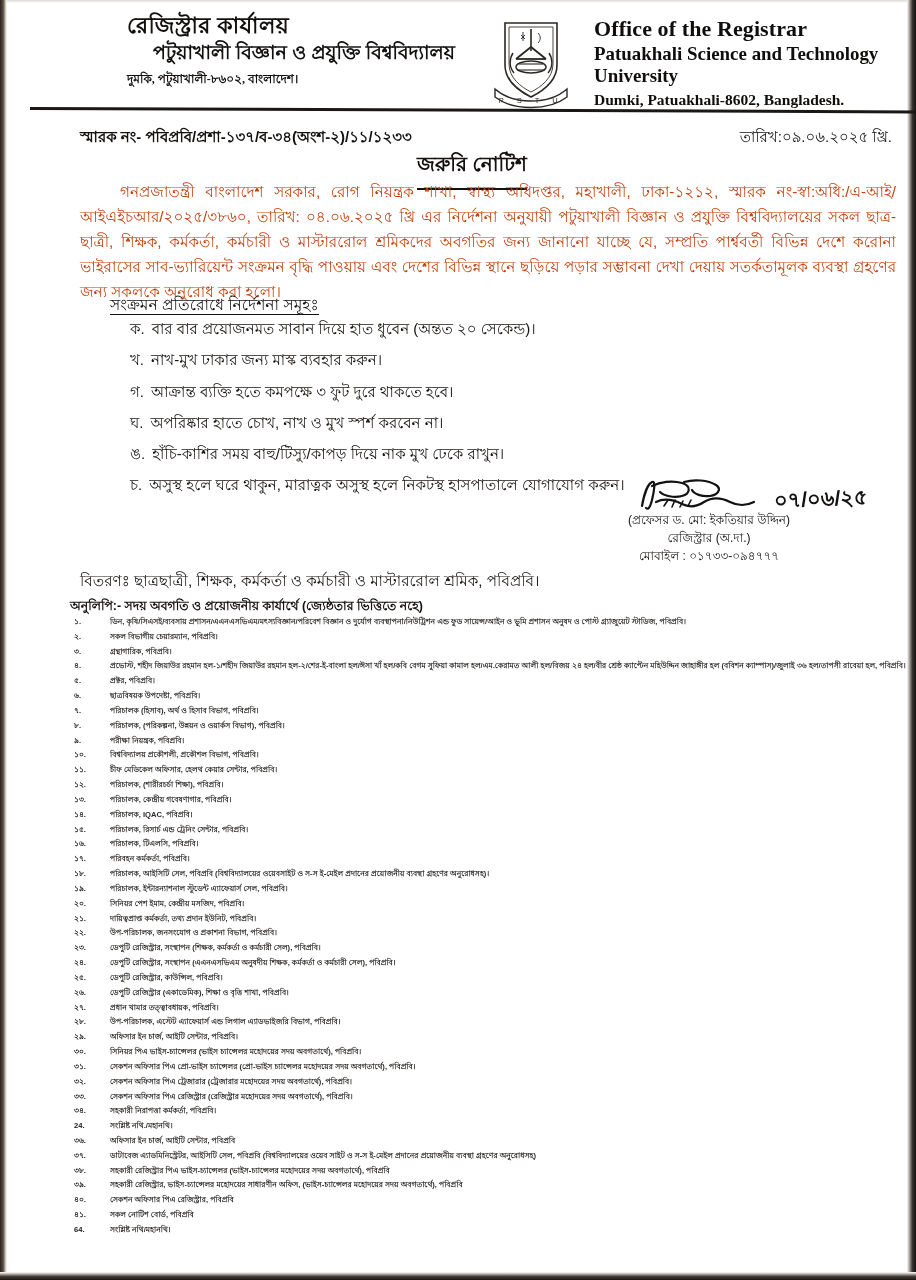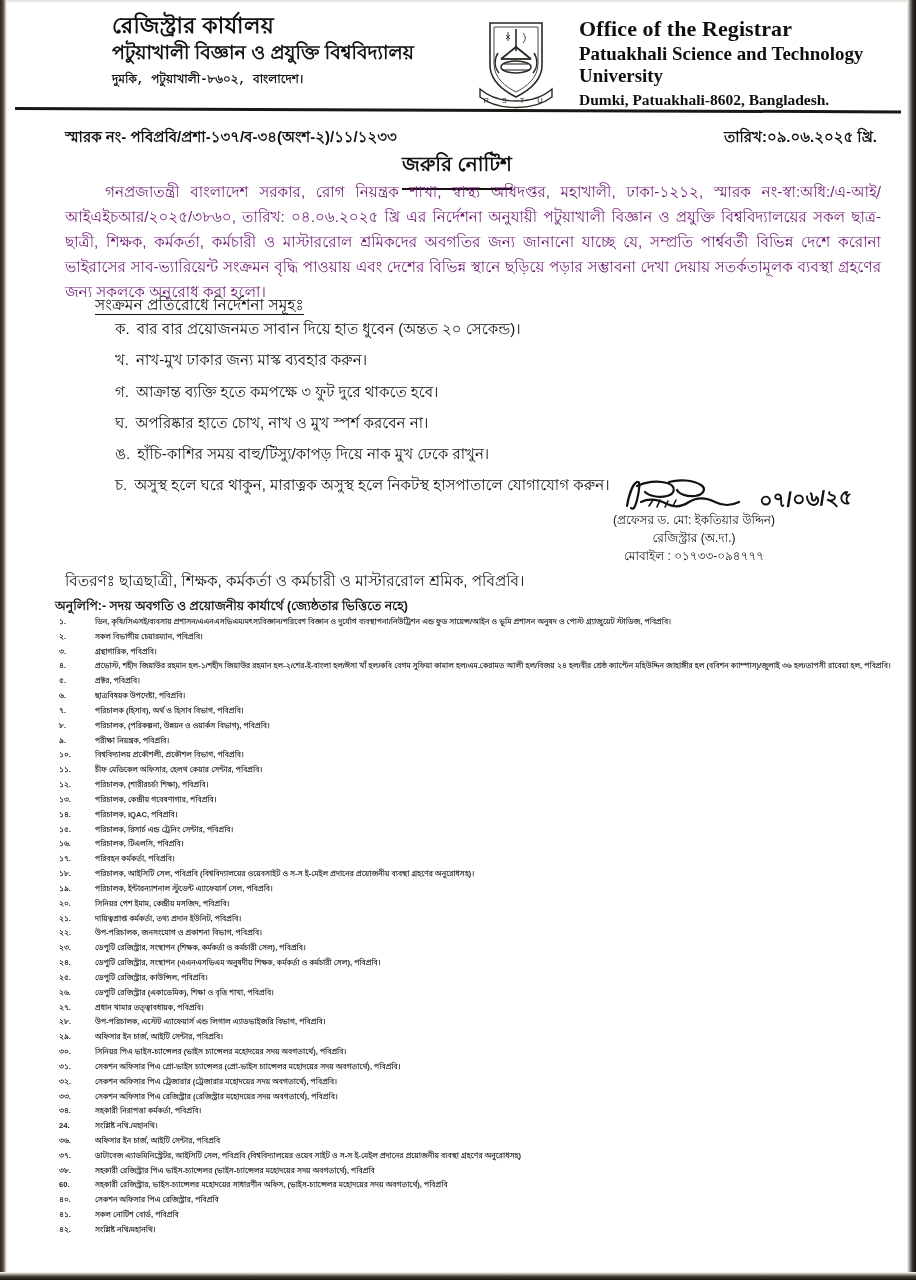--- a/index.html
+++ b/index.html
@@ -33,21 +33,21 @@
     position: absolute; left: 0; bottom: 0; width: 916px; height: 8px;
     background: linear-gradient(0deg,#171411 0%, #463e36 45%, #c8c3bc 80%, #ffffff 100%);
   }
   .scan-edge-top {
     position: absolute; left: 0; top: 0; width: 916px; height: 3px;
     background: linear-gradient(180deg,#dedad4 0%, #ffffff 100%);
   }
 
   .sheet {
     position: absolute;
-    left: 7px; top: 3px;
+    left: 22px; top: 3px;
     width: 800px;
     height: 1269px;
   }
 
   
   .letterhead {
     position: absolute;
     left: 0; top: 6px;
     width: 900px;
     height: 92px;
@@ -65,26 +65,27 @@
     letter-spacing: 0.4px;
     line-height: 1.18;
     font-family: "Liberation Sans", "DejaVu Sans", sans-serif;
   }
   .lh-bn-2 {
     font-size: 19px;
     font-weight: 700;
     line-height: 1.3;
     margin-top: 2px;
     font-family: "Liberation Sans", "DejaVu Sans", sans-serif;
+    margin-left: 26px;
   }
   .lh-bn-3 {
     font-size: 12px;
     font-weight: 700;
     margin-top: 4px;
-    font-family: Liberation Mono, monospace;
+    font-family: Liberation Serif, serif;
   }
   .crest {
     position: absolute;
     left: 461px; top: 8px;
     width: 96px; height: 92px;
   }
   .lh-english {
     position: absolute;
     left: 572px; top: 8px;
     width: 330px;
@@ -132,21 +133,21 @@
     left: 58px; top: 0;
     font-size: 15px;
     font-weight: 700;
     color: #14110f;
     white-space: nowrap;
   }
   .memo-date {
     position: absolute;
     right: 30px; top: 0;
     font-size: 15px;
-    font-weight: 700;
+    font-weight: 400;
     color: #14110f;
     white-space: nowrap;
   }
   .notice-title {
     position: absolute;
     left: 0; top: 146px;
     width: 900px;
     text-align: center;
     font-size: 20px;
     font-weight: 700;
@@ -160,21 +161,21 @@
 
   
   .body-para {
     position: absolute;
     left: 58px; top: 176px;
     width: 816px;
     font-size: 15.2px;
     line-height: 1.65;
     text-align: justify;
     text-indent: 40px;
-    color: #701a75;
+    color: #c2410c;
     font-family: "Liberation Sans", "DejaVu Sans", sans-serif;
   }
 
   
   .instructions-heading {
     position: absolute;
     left: 88px; top: 290px;
     font-size: 15.5px;
     font-weight: 400;
     color: #14110f;
@@ -550,31 +551,31 @@
         </li>
         <li>
           <span class="cl-num">৩৭.</span>
           <span class="cl-text">ডাটাবেজ এ্যাডমিনিস্ট্রেটর, আইসিটি সেল, পবিপ্রবি (বিশ্ববিদ্যালয়ের ওয়েব সাইট ও স-স ই-মেইল প্রদানের প্রয়োজনীয় ব্যবস্থা গ্রহণের অনুরোধসহ)</span>
         </li>
         <li>
           <span class="cl-num">৩৮.</span>
           <span class="cl-text">সহকারী রেজিস্ট্রার পিএ ভাইস-চ্যান্সেলর (ভাইস-চ্যান্সেলর মহোদয়ের সদয় অবগতার্থে), পবিপ্রবি</span>
         </li>
         <li>
-          <span class="cl-num">60.</span>
+          <span class="cl-num">৩৯.</span>
           <span class="cl-text">সহকারী রেজিস্ট্রার, ভাইস-চ্যান্সেলর মহোদয়ের সাধারণীন অফিস, (ভাইস-চ্যান্সেলর মহোদয়ের সদয় অবগতার্থে), পবিপ্রবি</span>
         </li>
         <li>
           <span class="cl-num">৪০.</span>
           <span class="cl-text">সেকশন অফিসার পিএ রেজিস্ট্রার, পবিপ্রবি</span>
         </li>
         <li>
           <span class="cl-num">৪১.</span>
           <span class="cl-text">সকল নোটিশ বোর্ড, পবিপ্রবি</span>
         </li>
         <li>
-          <span class="cl-num">৪২.</span>
+          <span class="cl-num">64.</span>
           <span class="cl-text">সংশ্লিষ্ট নথি/মহানথি।</span>
         </li>
       </ul>
 
   </div>
 </div>
 
 </body></html>

